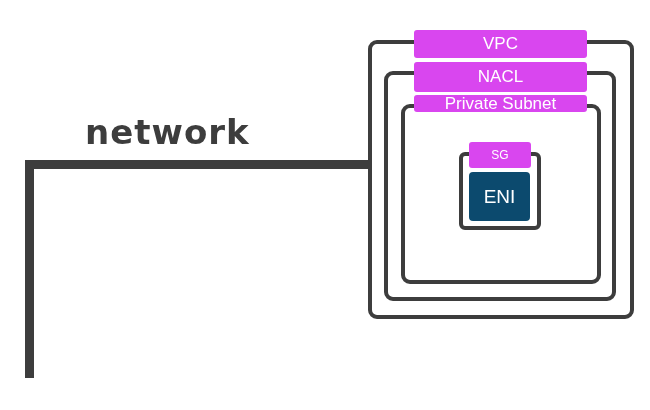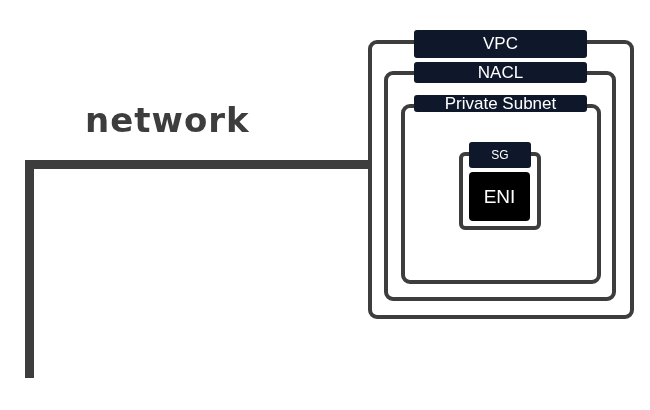--- a/index.html
+++ b/index.html
@@ -1,41 +1,41 @@
 <!DOCTYPE html>
 <html><head>
 <meta charset="utf-8">
 <style>
   html, body { margin: 0; padding: 0; background: #ffffff; }
   body { width: 650px; height: 410px; position: relative; overflow: hidden;
          font-family: "DejaVu Sans", "Liberation Sans", sans-serif; }
   .abs { position: absolute; box-sizing: border-box; }
   .line { background: #3d3d3d; }
   .box { border: 4px solid #3d3d3d; border-radius: 9px; background: transparent; }
-  .label { background: #0f172a; color: #ffffff; border-radius: 3px;
+  .label { background: #d946ef; color: #ffffff; border-radius: 3px;
            display: flex; align-items: center; justify-content: center;
            font-family: "Liberation Sans", sans-serif; font-size: 17px; }
   .title { color: #3d3d3d; font-weight: bold; font-size: 34px; letter-spacing: 1px;
            font-family: "DejaVu Sans", sans-serif; }
   .eni { border-radius: 4px; color: #ffffff; display: flex; align-items: center;
          justify-content: center; font-family: "Liberation Sans", sans-serif; font-size: 19px; }
 </style>
 </head>
 <body>
 
-<div class="abs title" style="left:85px; top:100px;">network</div>
+<div class="abs title" style="left:85px; top:112px;">network</div>
 <div class="abs line" style="left:25px; top:160px; width:347px; height:9px; border-top-left-radius:3px;"></div>
 <div class="abs line" style="left:25px; top:160px; width:9px; height:218px;"></div>
 
 <div class="abs box" style="left:368px; top:40px; width:266px; height:279px;"></div>
 
 <div class="abs box" style="left:384px; top:71px; width:232px; height:230px;"></div>
 
 <div class="abs box" style="left:401px; top:104px; width:200px; height:180px;"></div>
 
 <div class="abs label" style="left:414px; top:30px; width:173px; height:28px;">VPC</div>
-<div class="abs label" style="left:414px; top:62px; width:173px; height:21px;">NACL</div>
+<div class="abs label" style="left:414px; top:62px; width:173px; height:30px;">NACL</div>
 <div class="abs label" style="left:414px; top:95px; width:173px; height:17px;">Private Subnet</div>
 
 <div class="abs box" style="left:459px; top:152px; width:82px; height:78px; border-radius:6px;"></div>
 <div class="abs label" style="left:469px; top:142px; width:62px; height:26px; font-size:12px;">SG</div>
 
-<div class="abs eni" style="left:469px; top:172px; width:61px; height:49px; background:#000000;">ENI</div>
+<div class="abs eni" style="left:469px; top:172px; width:61px; height:49px; background:#0c4a6e;">ENI</div>
 
 </body></html>

